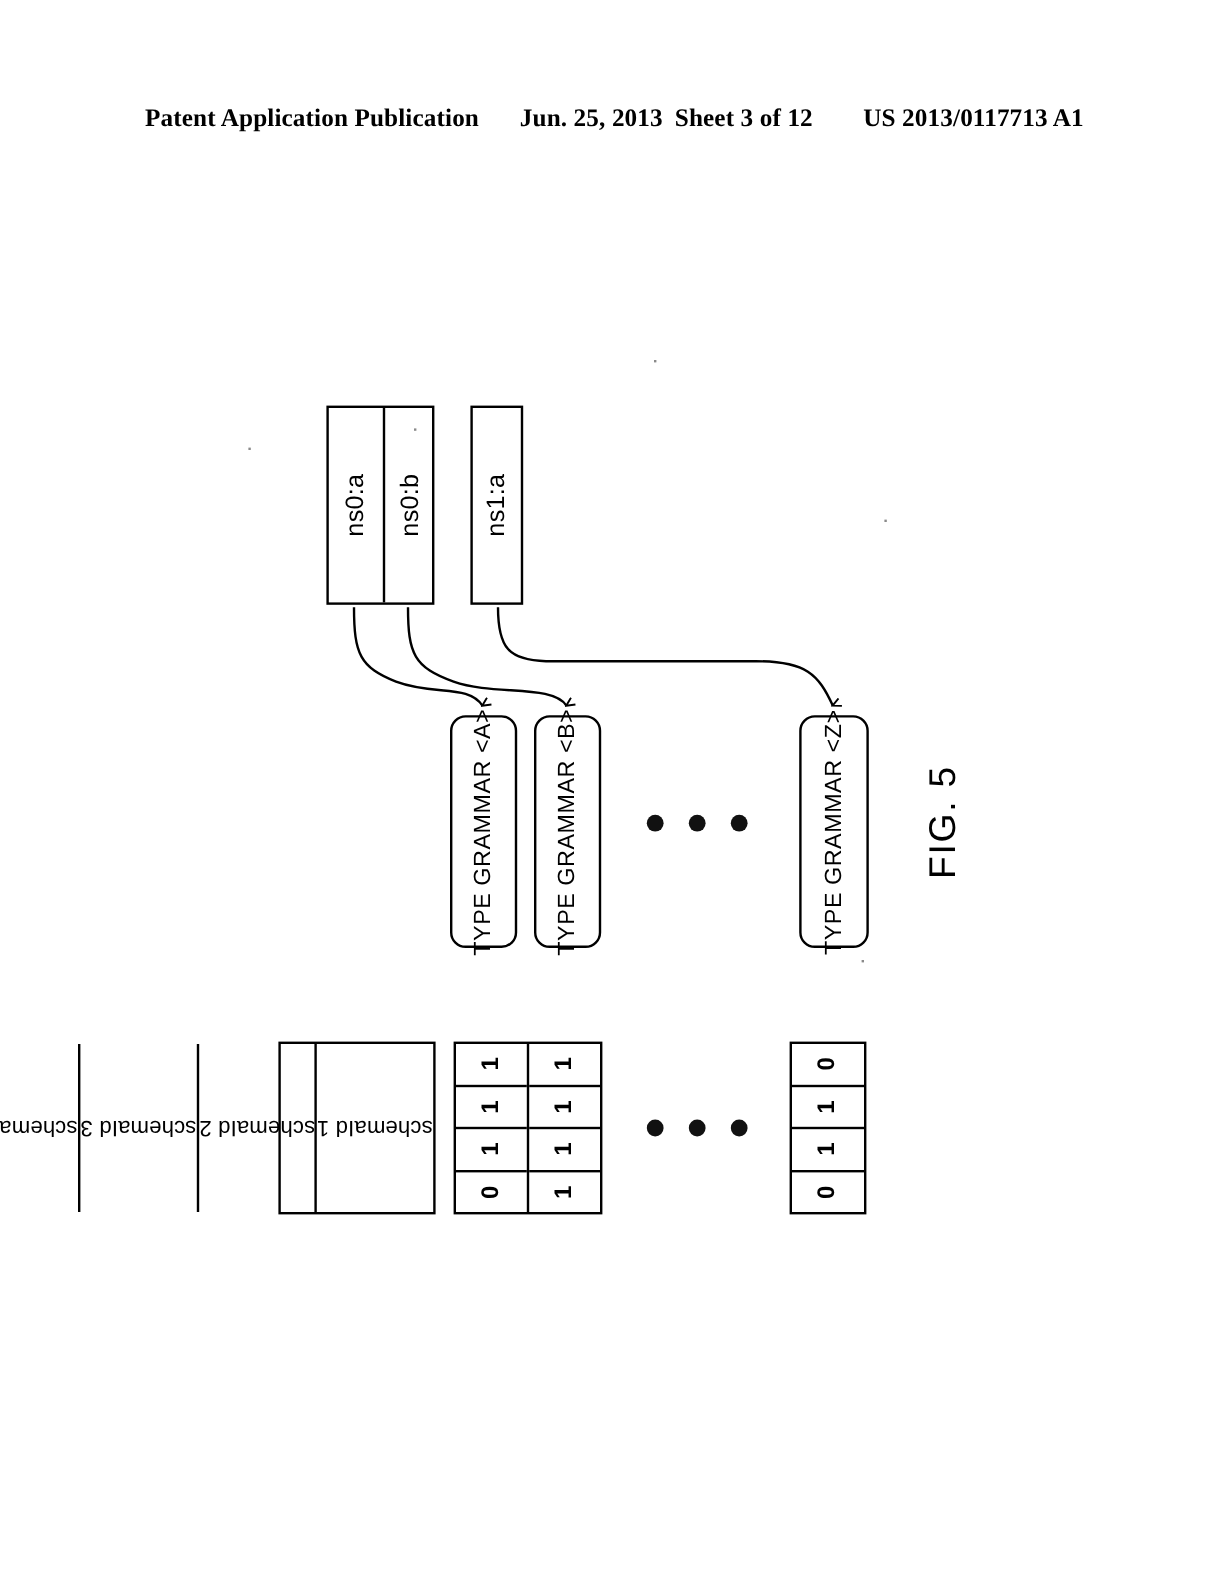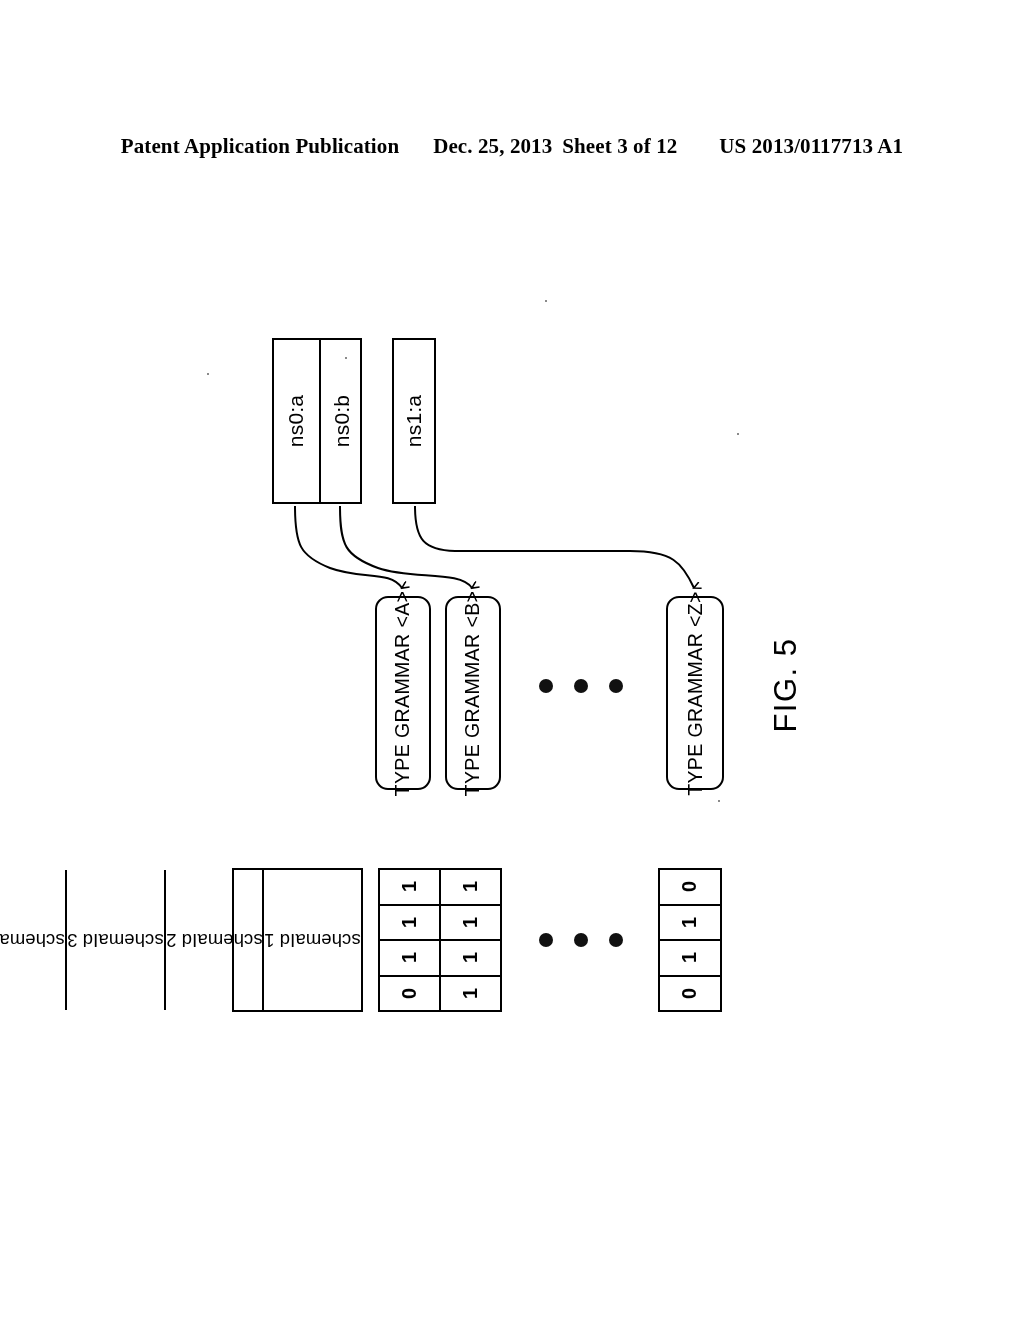--- a/index.html
+++ b/index.html
@@ -27,21 +27,21 @@
     justify-content: center;
     align-items: baseline;
     font-family: "Liberation Serif", serif;
     font-weight: bold;
     font-size: 21px;
     letter-spacing: 0.1px;
     white-space: nowrap;
   }
   #patent-header .h-pub { margin-right: 34px; }
   #patent-header .h-date { margin-right: 10px; }
-  #patent-header .h-sheet { margin-right: 42px; margin-top: 48px; }
+  #patent-header .h-sheet { margin-right: 42px; }
   #patent-header .h-num { }
 
   
   #figure-canvas {
     position: absolute;
     left: 0;
     top: 0;
     width: 1024px;
     height: 1320px;
   }
@@ -212,21 +212,21 @@
     width: 2px;
     height: 2px;
     background: #8a8a8a;
   }
 </style>
 </head>
 <body>
 
 <div id="patent-header">
   <span class="h-pub">Patent Application Publication</span>
-  <span class="h-date">Dec. 25, 2013</span>
+  <span class="h-date">Jun. 25, 2013</span>
   <span class="h-sheet">Sheet 3 of 12</span>
   <span class="h-num">US 2013/0117713 A1</span>
 </div>
 
 <div id="figure-canvas">
 
   <svg width="1024" height="1320" style="position:absolute;left:0;top:0;">
     <defs>
       <marker id="arrowhead" markerWidth="9" markerHeight="9" refX="4" refY="7.4" orient="auto" markerUnits="userSpaceOnUse">
         <path d="M0.6,0.6 L4,7.6 L7.4,0.6" fill="none" stroke="#000" stroke-width="1.6"></path>

